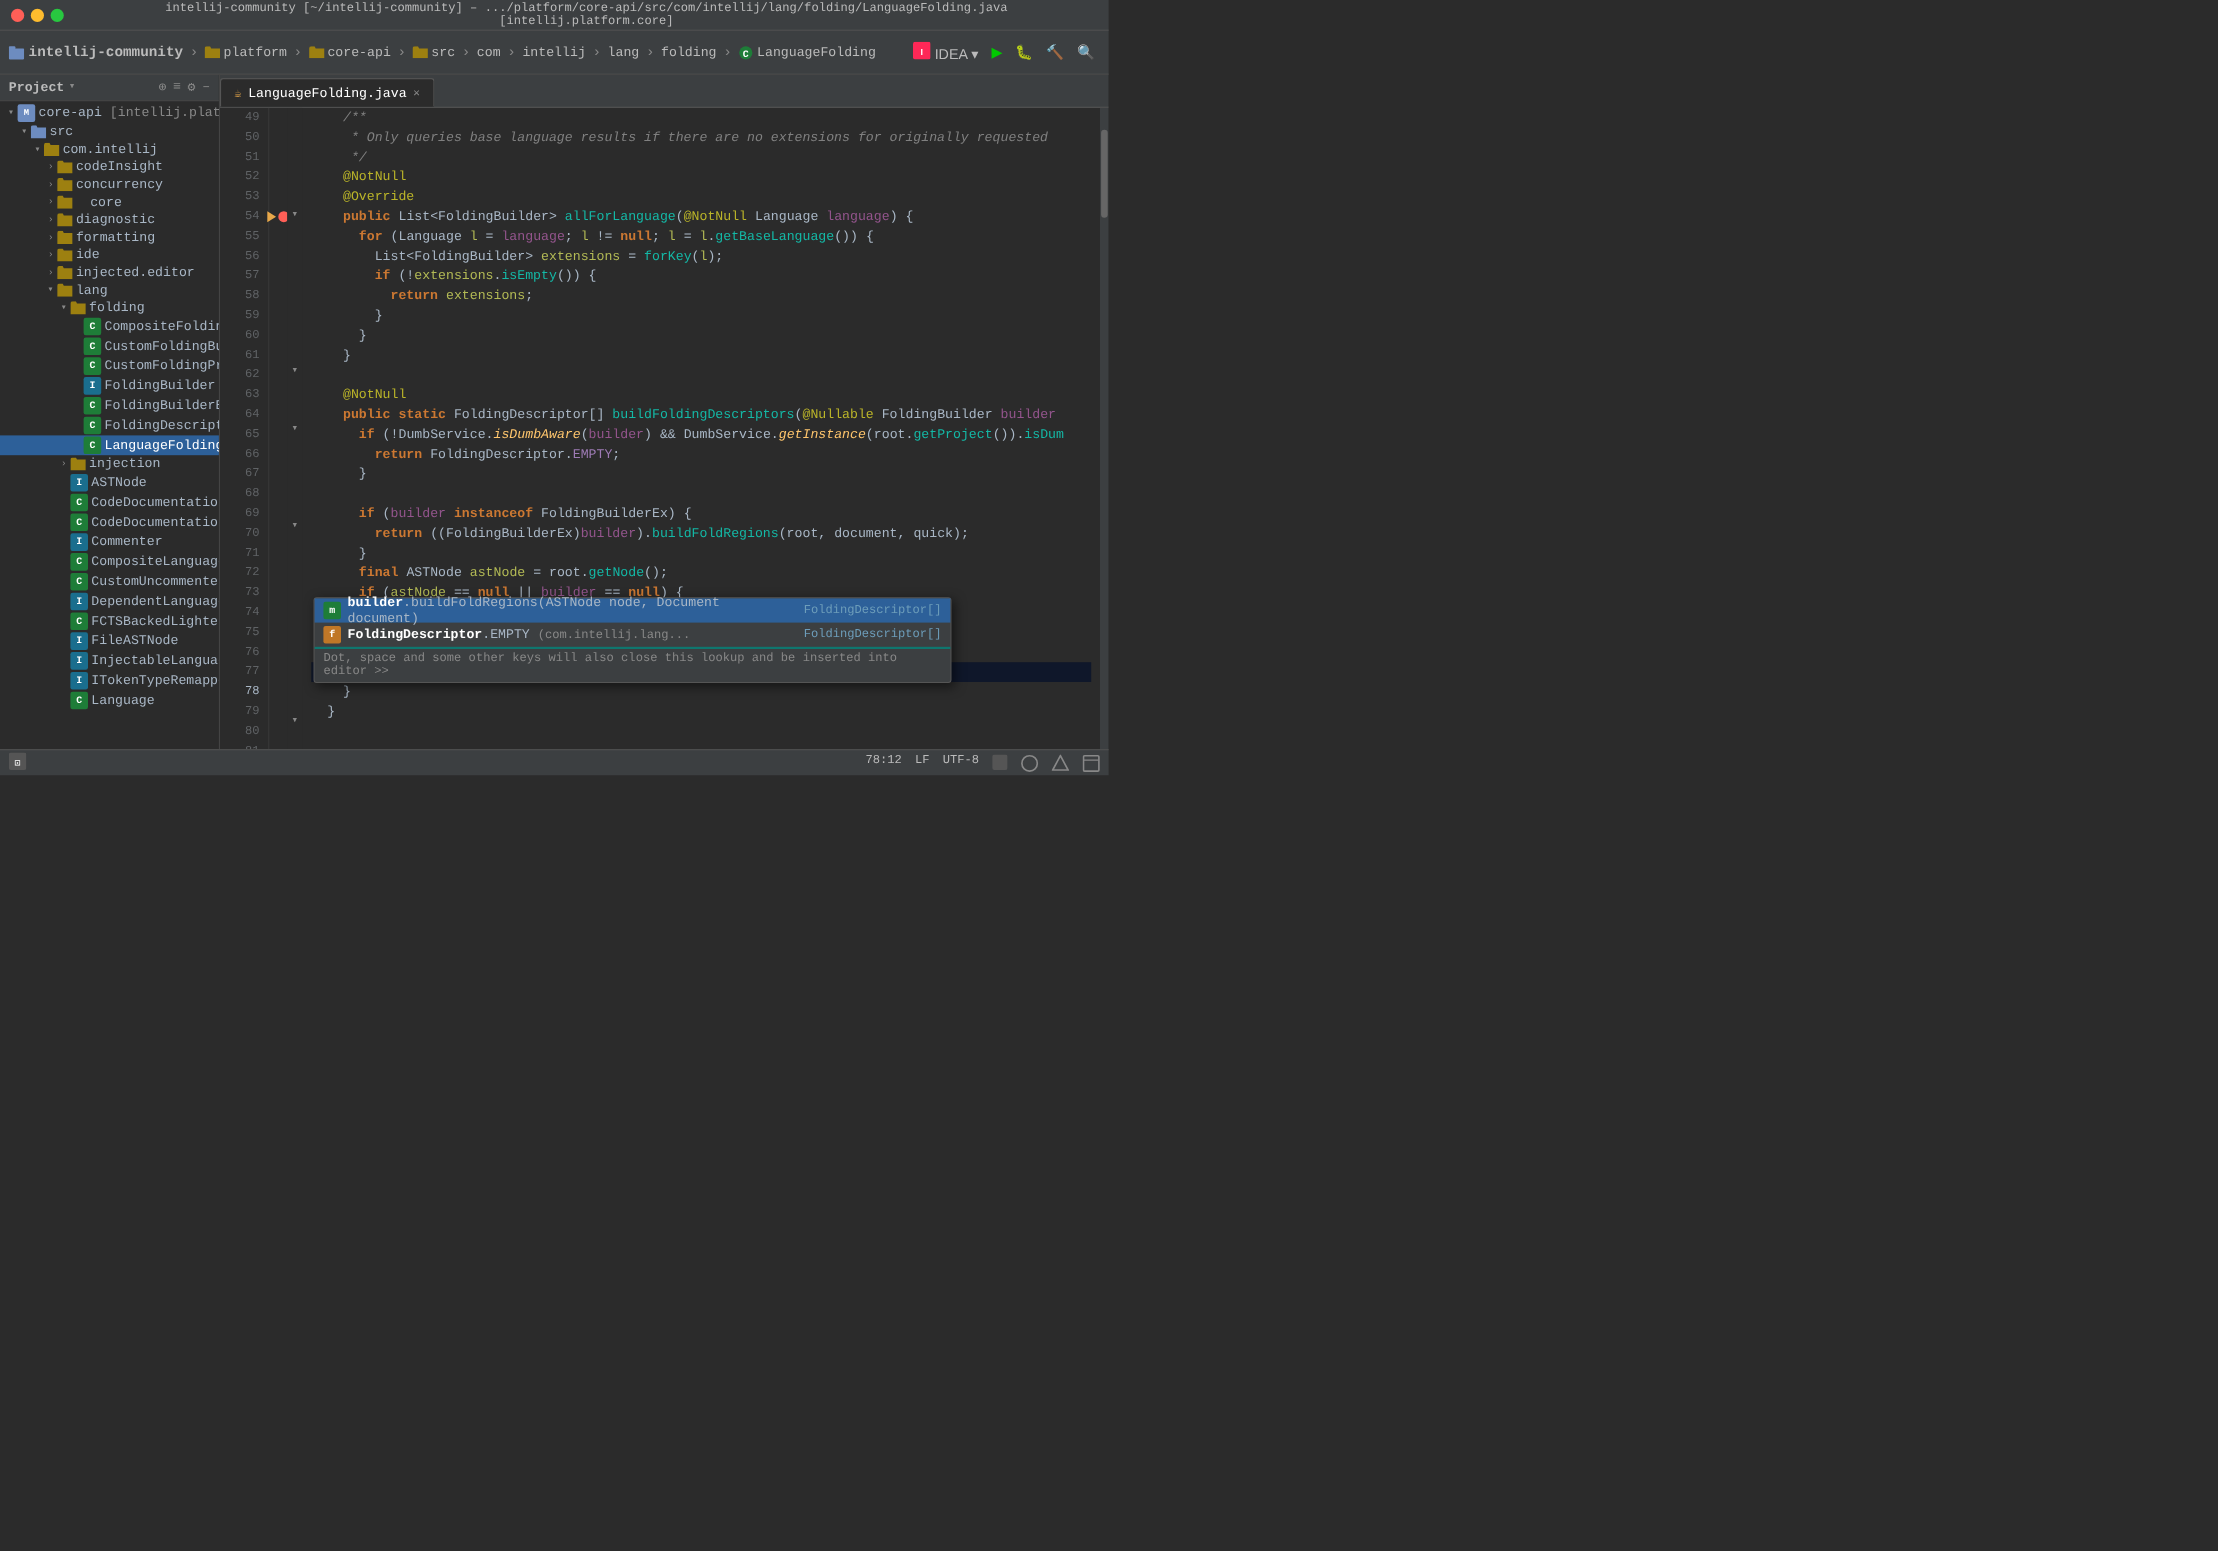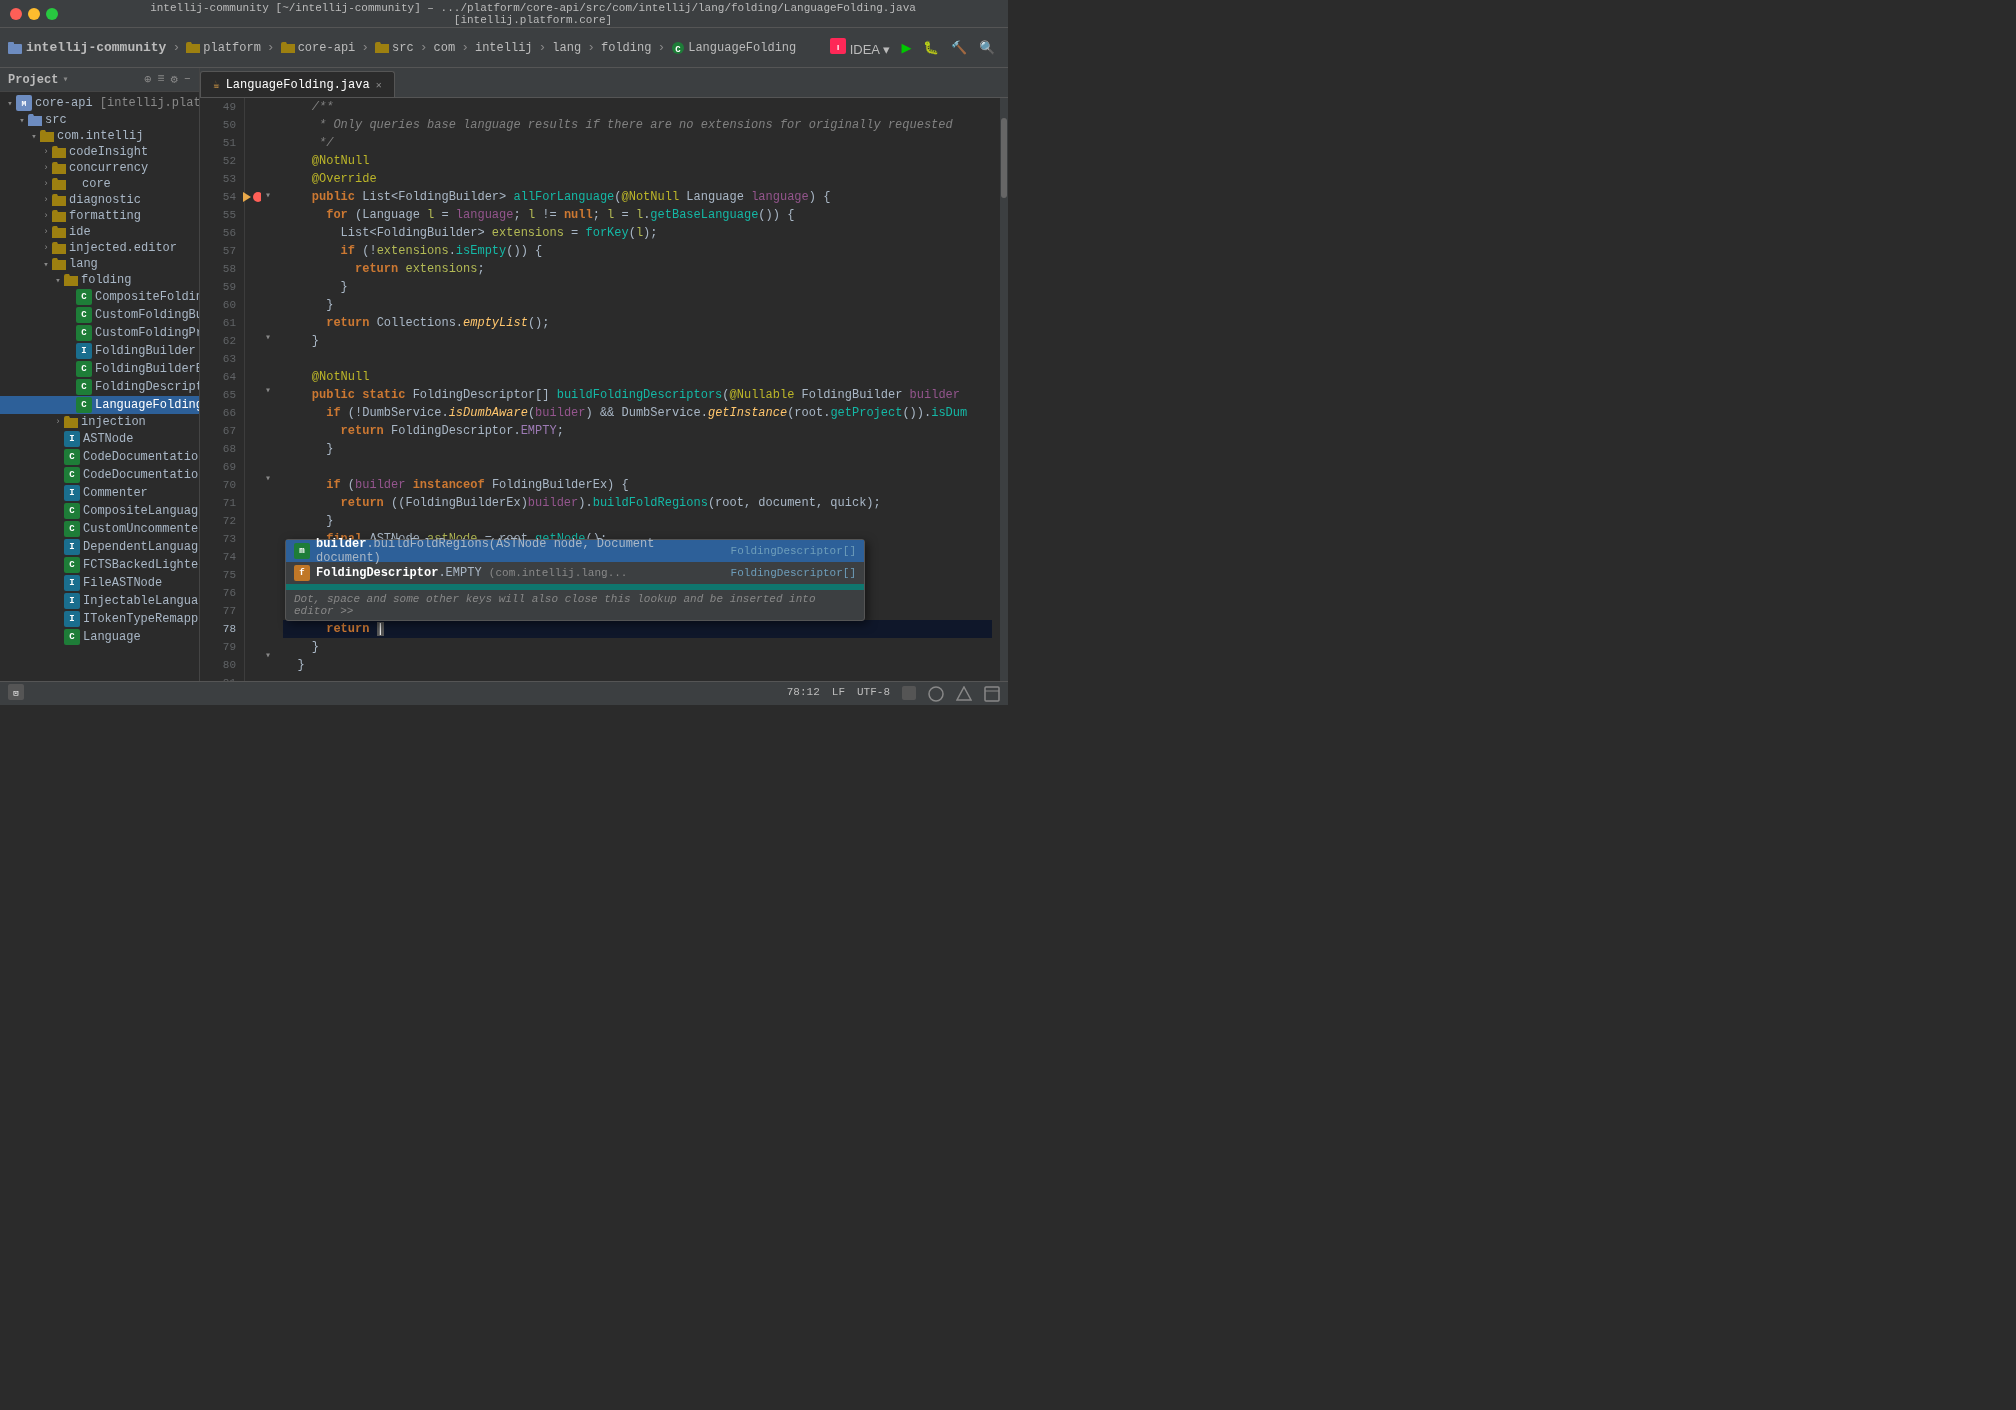--- a/index.html
+++ b/index.html
@@ -328,28 +328,27 @@
       flex: 1;
       color: #a9b7c6;
     }
     .ac-item-text .match { color: #ffffff; font-weight: bold; }
     .ac-item-type {
       color: #6d9dba;
       font-size: 11px;
       margin-left: auto;
     }
     .ac-footer {
-      border-top: 6px solid #0f766e;
+      border-top: 2px solid #0f766e;
       padding: 3px 8px;
       font-size: 11px;
       color: #888;
       display: flex;
       align-items: center;
       gap: 4px;
-      font-style: italic;
     }
 
     
     .status-bar {
       height: 24px;
       background: #3c3f41;
       border-top: 1px solid #555;
       display: flex;
       align-items: center;
       padding: 0 8px;
@@ -825,21 +824,20 @@
         <div class="code-line">    <span class="cm"> */</span></div>
         <div class="code-line">    <span class="ann">@NotNull</span></div>
         <div class="code-line">    <span class="ann">@Override</span></div>
         <div class="code-line">    <span class="kw">public</span> <span class="type">List</span>&lt;<span class="type">FoldingBuilder</span>&gt; <span class="fn">allForLanguage</span>(<span class="ann">@NotNull</span> <span class="type">Language</span> <span class="param">language</span>) {</div>
         <div class="code-line">      <span class="kw">for</span> (<span class="type">Language</span> <span class="local-var">l</span> = <span class="param">language</span>; <span class="local-var">l</span> != <span class="kw">null</span>; <span class="local-var">l</span> = <span class="local-var">l</span>.<span class="fn">getBaseLanguage</span>()) {</div>
         <div class="code-line">        <span class="type">List</span>&lt;<span class="type">FoldingBuilder</span>&gt; <span class="local-var">extensions</span> = <span class="fn">forKey</span>(<span class="local-var">l</span>);</div>
         <div class="code-line">        <span class="kw">if</span> (!<span class="local-var">extensions</span>.<span class="fn">isEmpty</span>()) {</div>
         <div class="code-line">          <span class="kw">return</span> <span class="local-var">extensions</span>;</div>
         <div class="code-line">        }</div>
         <div class="code-line">      }</div>
-        <div class="code-line">      <span class="kw">return</span> <span class="type">Collections</span>.<span class="static-fn">emptyList</span>();</div>
         <div class="code-line">    }</div>
         <div class="code-line"></div>
         <div class="code-line">    <span class="ann">@NotNull</span></div>
         <div class="code-line">    <span class="kw">public</span> <span class="kw">static</span> <span class="type">FoldingDescriptor</span>[] <span class="fn">buildFoldingDescriptors</span>(<span class="ann">@Nullable</span> <span class="type">FoldingBuilder</span> <span class="param">builder</span></div>
         <div class="code-line">      <span class="kw">if</span> (!<span class="type">DumbService</span>.<span class="static-fn">isDumbAware</span>(<span class="param">builder</span>) &amp;&amp; <span class="type">DumbService</span>.<span class="static-fn">getInstance</span>(<span class="var">root</span>.<span class="fn">getProject</span>()).<span class="fn">isDum</span></div>
         <div class="code-line">        <span class="kw">return</span> <span class="type">FoldingDescriptor</span>.<span class="field">EMPTY</span>;</div>
         <div class="code-line">      }</div>
         <div class="code-line"></div>
         <div class="code-line">      <span class="kw">if</span> (<span class="param">builder</span> <span class="kw">instanceof</span> <span class="type">FoldingBuilderEx</span>) {</div>
         <div class="code-line">        <span class="kw">return</span> ((<span class="type">FoldingBuilderEx</span>)<span class="param">builder</span>).<span class="fn">buildFoldRegions</span>(<span class="var">root</span>, <span class="var">document</span>, <span class="var">quick</span>);</div>

